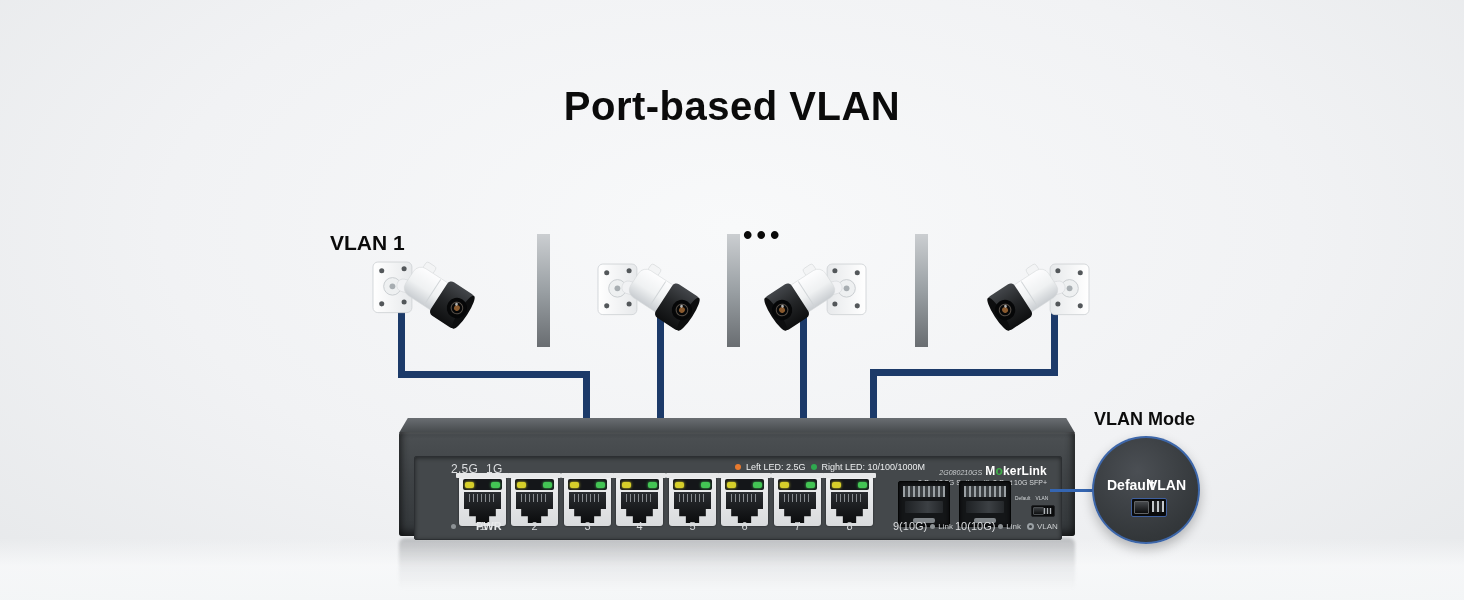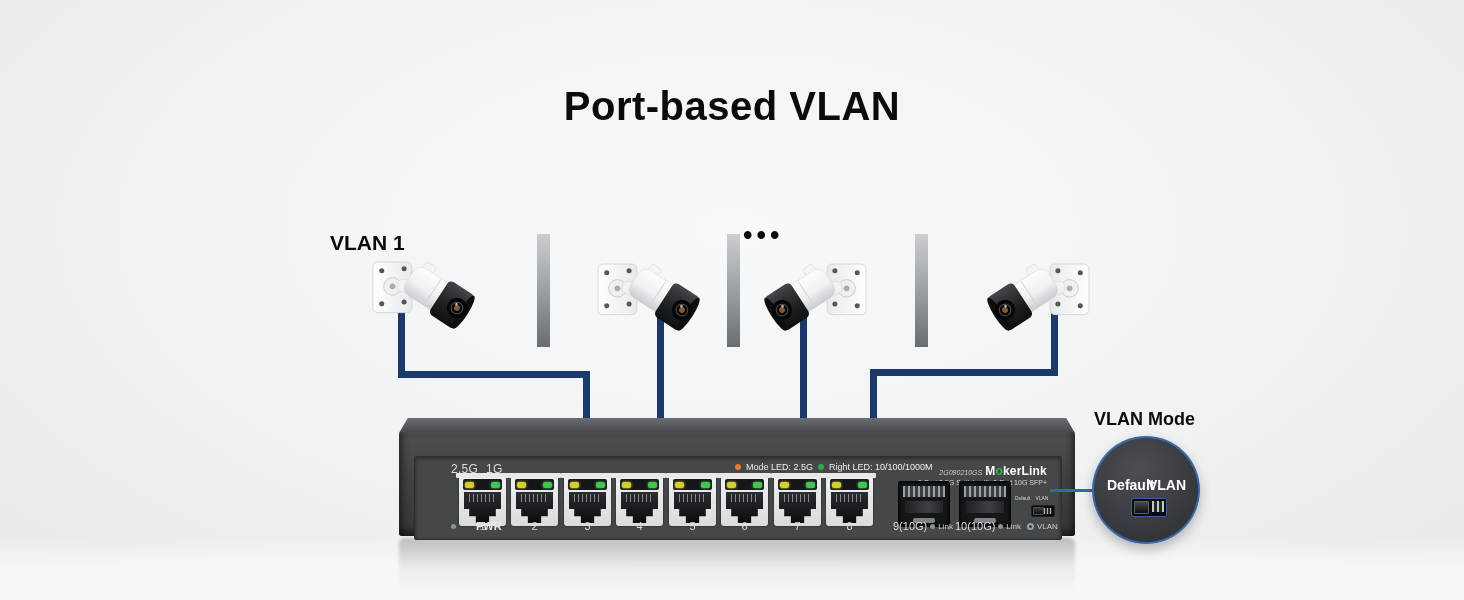--- a/index.html
+++ b/index.html
@@ -187,21 +187,21 @@
   <div class="switch">
     <div class="sw-top"></div>
     <div class="sw-front">
       <div class="panel">
 
         <span class="speed" style="left:36px">2.5G</span>
         <span class="speed" style="left:71px">1G</span>
 
         <div class="legend">
           <span class="ldot orange"></span>
-          <span>Mode LED: 2.5G</span>
+          <span>Left LED: 2.5G</span>
           <span class="ldot green"></span>
           <span>Right LED: 10/100/1000M</span>
         </div>
 
         <div class="brand">
           <div>
             <span class="model">2G080210GS</span><span class="bname"><span>M</span><span class="o">o</span><span>kerLink</span></span>
           </div>
           <div class="tagline">8-Port 2.5G Switch with 2-Port 10G SFP+</div>
         </div>

